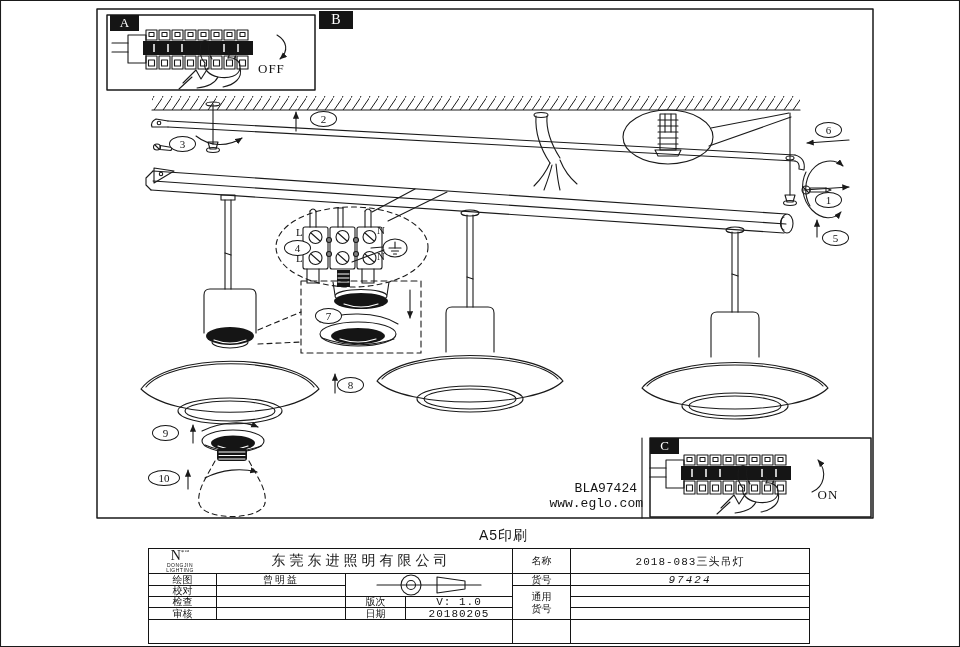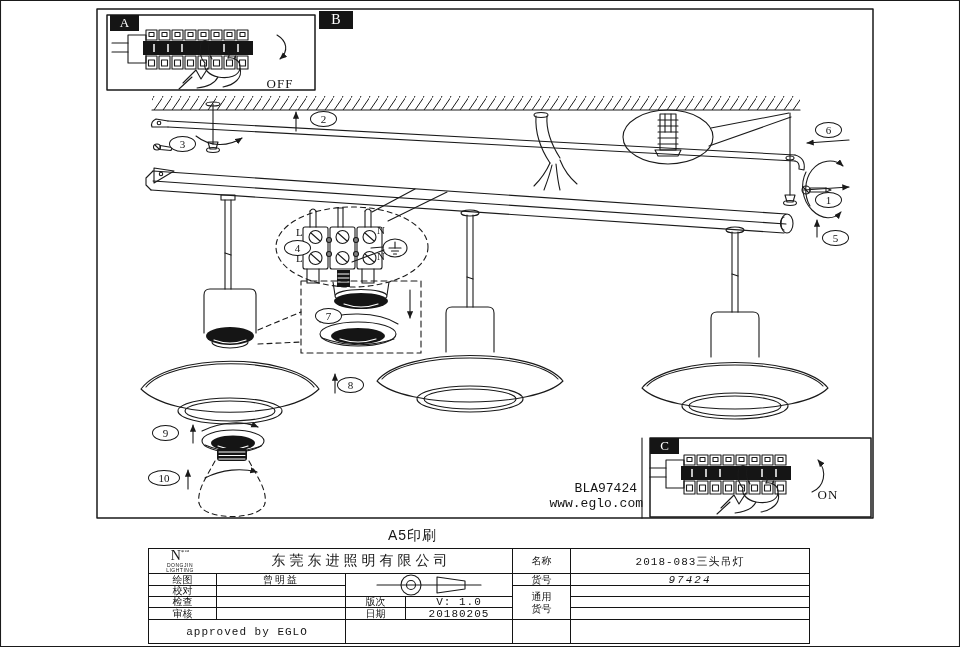--- a/index.html
+++ b/index.html
@@ -13,21 +13,21 @@
   .ov{position:absolute;color:#141414;}
   .tab{background:#151515;color:#fff;display:flex;align-items:center;justify-content:center;
        font-family:"Liberation Serif",serif;font-size:13px;}
   .callout{border:1.3px solid #141414;border-radius:50%;display:flex;align-items:center;
        justify-content:center;font-size:11px;font-family:"Liberation Serif",serif;
        width:25px;height:14px;background:#fff;}
   .wlabel{font-size:11px;font-family:"Liberation Serif",serif;}
   .mono{font-family:"Liberation Mono",monospace;}
   .state{font-size:13px;letter-spacing:1px;font-family:"Liberation Serif",serif;}
   .codeblk{width:160px;text-align:right;font-size:13px;line-height:14px;}
-  .printnote{width:140px;text-align:left;font-size:14px;letter-spacing:1px;
+  .printnote{width:140px;text-align:right;font-size:14px;letter-spacing:1px;
        font-family:"Liberation Sans",sans-serif;}
   
   .tblock{position:absolute;left:148px;top:548px;width:662px;height:96px;
       border:1.7px solid #141414;box-sizing:border-box;display:grid;
       grid-template-columns:68px 129px 60px 107px 58px auto;
       grid-template-rows:25px 12px 11px 11px 12px auto;
       font-family:"Liberation Sans",sans-serif;background:#fff;}
   .c{border-right:1px solid #141414;border-bottom:1px solid #141414;display:flex;
       align-items:center;justify-content:center;overflow:hidden;font-size:10px;}
   .noR{border-right:none;} .noB{border-bottom:none;}
@@ -334,21 +334,21 @@
 <div class="ov tab" style="left:110px;top:15px;width:29px;height:16px;">
       <span>A</span>
     </div>
 <div class="ov tab" style="left:319px;top:11px;width:34px;height:18px;font-size:14px;">
       <span>B</span>
     </div>
 <div class="ov tab" style="left:650px;top:438px;width:29px;height:16px;">
       <span>C</span>
     </div>
 
-<div class="ov state" style="left:258px;top:76px;width:44px;text-align:center;">OFF</div>
+<div class="ov state" style="left:258px;top:61px;width:44px;text-align:left;">OFF</div>
 <div class="ov state" style="left:806px;top:487px;width:44px;text-align:center;">ON</div>
 
 <div class="ov callout" style="left:815px;top:192px;">1</div>
 <div class="ov callout" style="left:310px;top:111px;">2</div>
 <div class="ov callout" style="left:169px;top:136px;">3</div>
 <div class="ov callout" style="left:284px;top:240px;">4</div>
 <div class="ov callout" style="left:822px;top:230px;">5</div>
 <div class="ov callout" style="left:815px;top:122px;">6</div>
 <div class="ov callout" style="left:315px;top:308px;">7</div>
 <div class="ov callout" style="left:337px;top:377px;">8</div>
@@ -403,19 +403,18 @@
   <div class="c" style="grid-column:3;grid-row:4;">版次</div>
   <div class="c numv" style="grid-column:4;grid-row:4;">V: 1.0</div>
   <div class="c noR" style="grid-column:6;grid-row:4;"></div>
 
   <div class="c" style="grid-column:1;grid-row:5;">审核</div>
   <div class="c" style="grid-column:2;grid-row:5;"></div>
   <div class="c" style="grid-column:3;grid-row:5;">日期</div>
   <div class="c numv" style="grid-column:4;grid-row:5;">20180205</div>
   <div class="c noR" style="grid-column:6;grid-row:5;"></div>
 
-  <div class="c noB approved" style="grid-column:1/3;grid-row:6;">approved by EGLO</div>
   <div class="c noB" style="grid-column:3/5;grid-row:6;"></div>
   <div class="c noB" style="grid-column:5;grid-row:6;"></div>
   <div class="c noB noR" style="grid-column:6;grid-row:6;"></div>
 </div>
 
 </div>
 
 </body></html>

